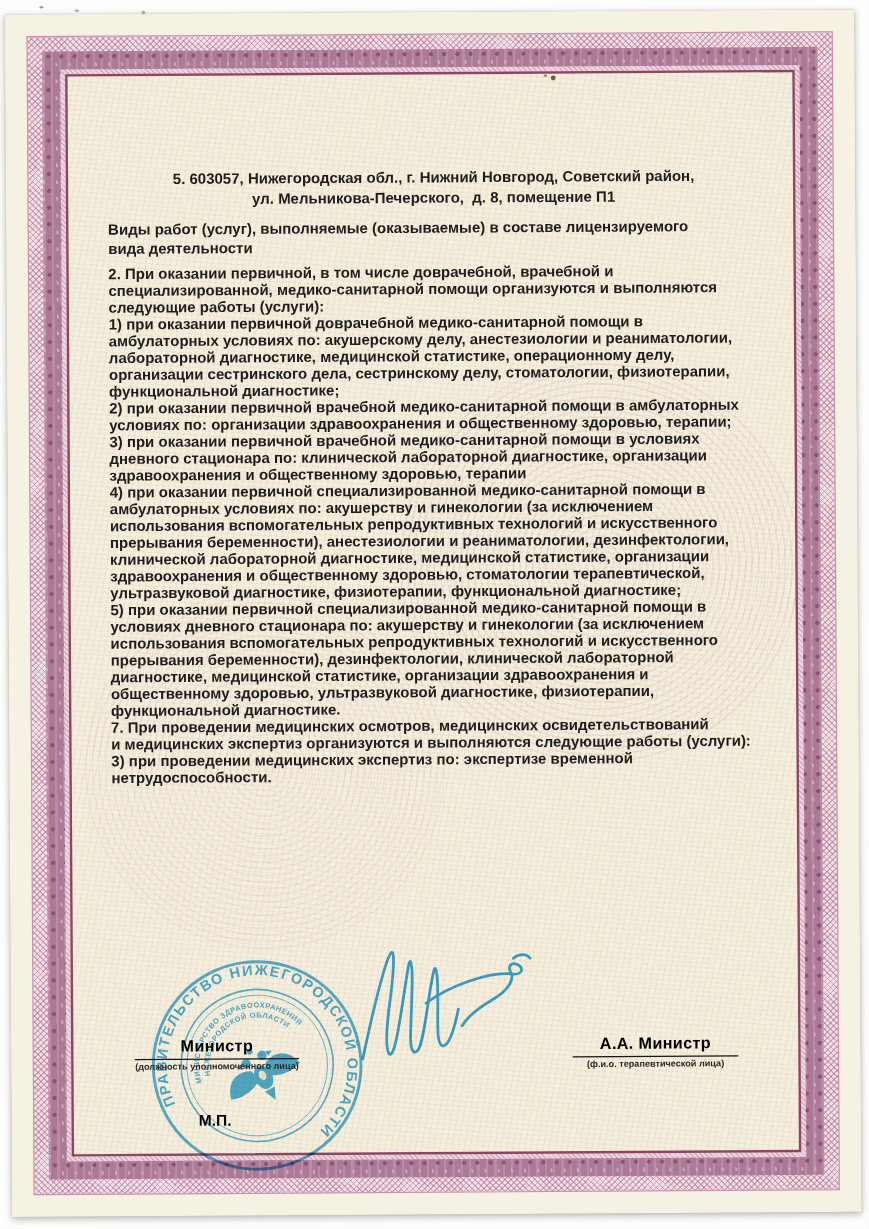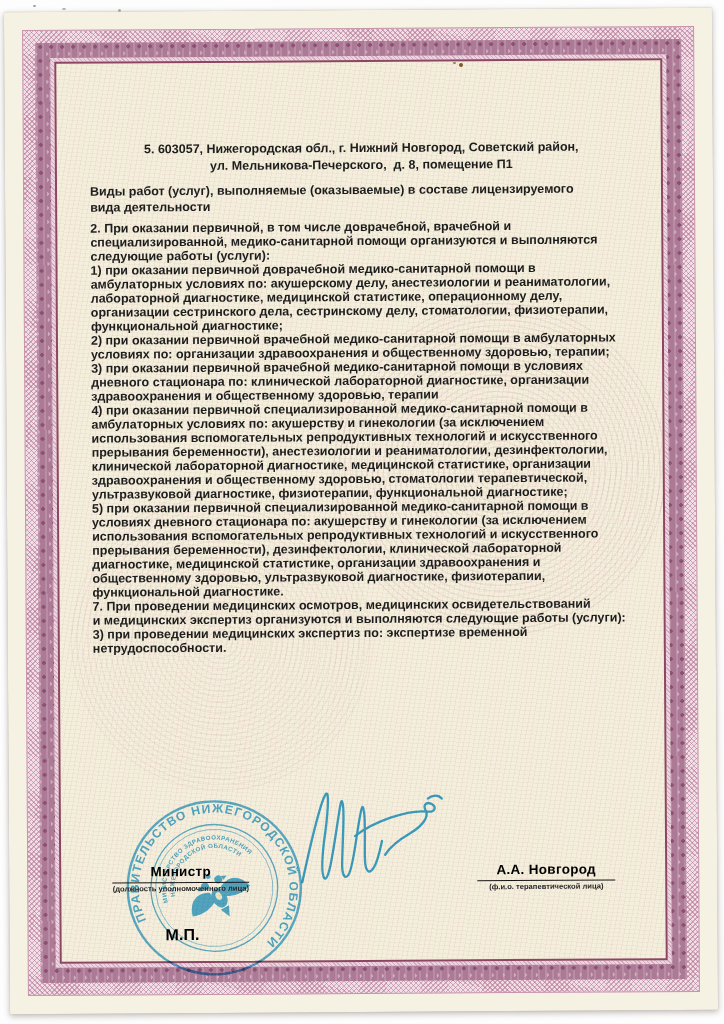--- a/index.html
+++ b/index.html
@@ -70,21 +70,21 @@
     font-weight:bold;font-size:12.5px;line-height:14px;
   }
   
   .sig-col{position:absolute;text-align:center;z-index:3;}
   .sig-name{height:20px;line-height:20px;font-weight:bold;font-size:13.5px;letter-spacing:.3px;}
   .sig-rule{height:0;border-top:1.6px solid #161616;}
   .sig-cap{margin-top:1px;font-weight:bold;font-size:7.6px;white-space:nowrap;color:#262626;}
   #sig-col-position{left:103px;top:851px;width:137px;}
   #sig-col-signature{left:288px;top:851px;width:158px;}
   #sig-col-name{left:468px;top:851px;width:138px;}
-  .mp{position:absolute;left:156px;top:915px;z-index:3;font-weight:bold;font-size:16px;}
+  .mp{position:absolute;left:156px;top:915px;z-index:3;font-weight:bold;font-size:13px;}
   .stamp{position:absolute;left:112px;top:784px;width:186px;height:186px;z-index:2;mix-blend-mode:multiply;}
   .stamp text{font-family:"Liberation Sans","DejaVu Sans",sans-serif;}
   .signature-svg{position:absolute;left:286px;top:778px;width:150px;height:96px;z-index:2;mix-blend-mode:multiply;}
   .speck{position:absolute;border-radius:50%;z-index:5;}
   #speck-a{left:33px;top:5px;width:3px;height:2px;background:#9a9a96;}
   #speck-b{left:62px;top:8px;width:4px;height:2px;background:#b0b0aa;}
   #speck-c{left:118px;top:9px;width:3px;height:3px;background:#a8a8a2;}
   #speck-d{left:459px;top:63px;width:4px;height:4px;background:#7b5a2b;}
   #speck-e{left:453px;top:62px;width:3px;height:2px;background:#7f8a4e;}
 </style>
@@ -187,21 +187,21 @@
       <path d="M133,11 C138,7 144,7 147,11"></path>
     </g>
   </svg>
 
   <div class="sig-col" id="sig-col-position">
     <div class="sig-name">Министр</div>
     <div class="sig-rule"></div>
     <div class="sig-cap">(должность уполномоченного лица)</div>
   </div>
   <div class="sig-col" id="sig-col-name">
-    <div class="sig-name">А.А. Новгород</div>
+    <div class="sig-name">А.А. Министр</div>
     <div class="sig-rule"></div>
     <div class="sig-cap">(ф.и.о. терапевтической лица)</div>
   </div>
   <div class="mp">М.П.</div>
 </div>
 
 <div class="speck" id="speck-a"></div>
 <div class="speck" id="speck-b"></div>
 <div class="speck" id="speck-c"></div>
 <div class="speck" id="speck-d"></div>

